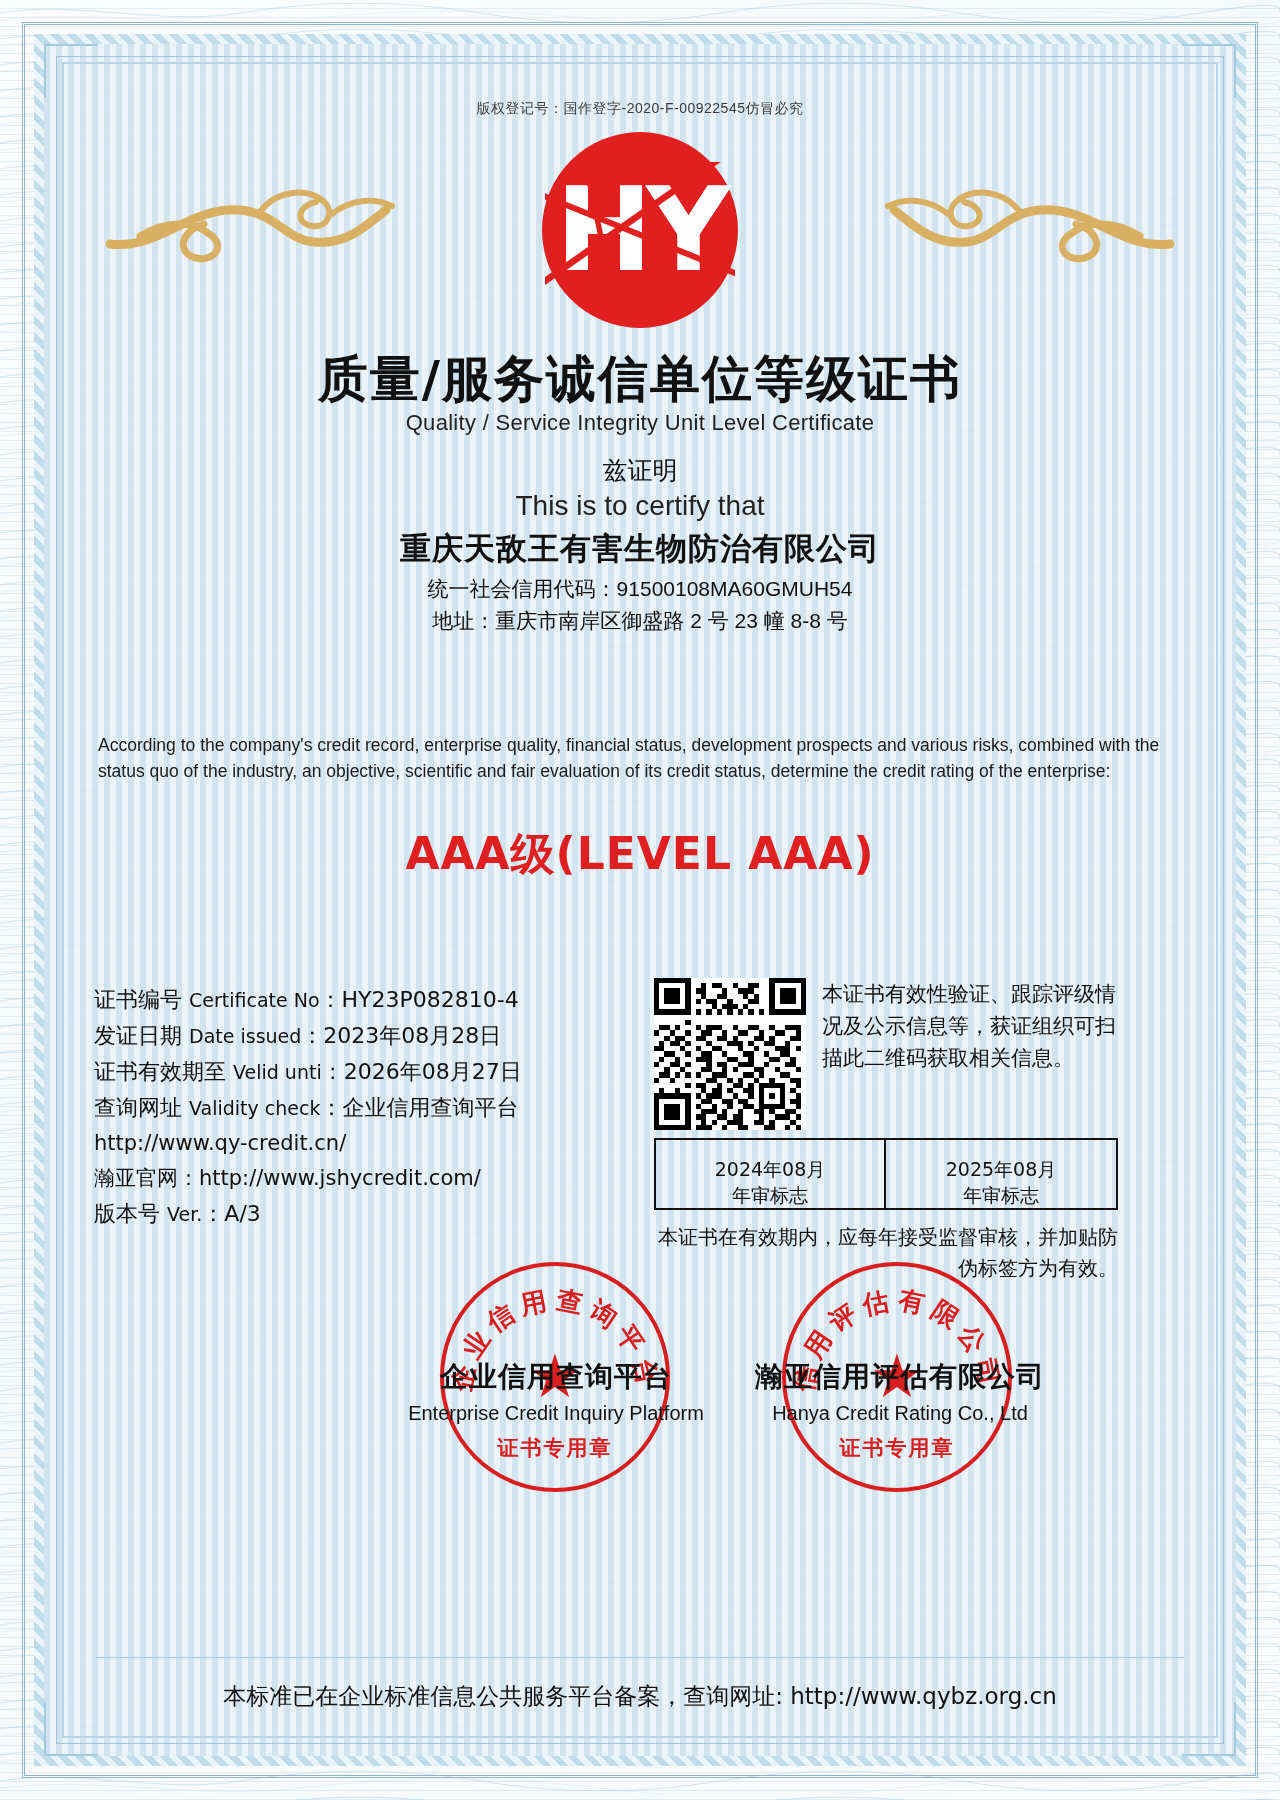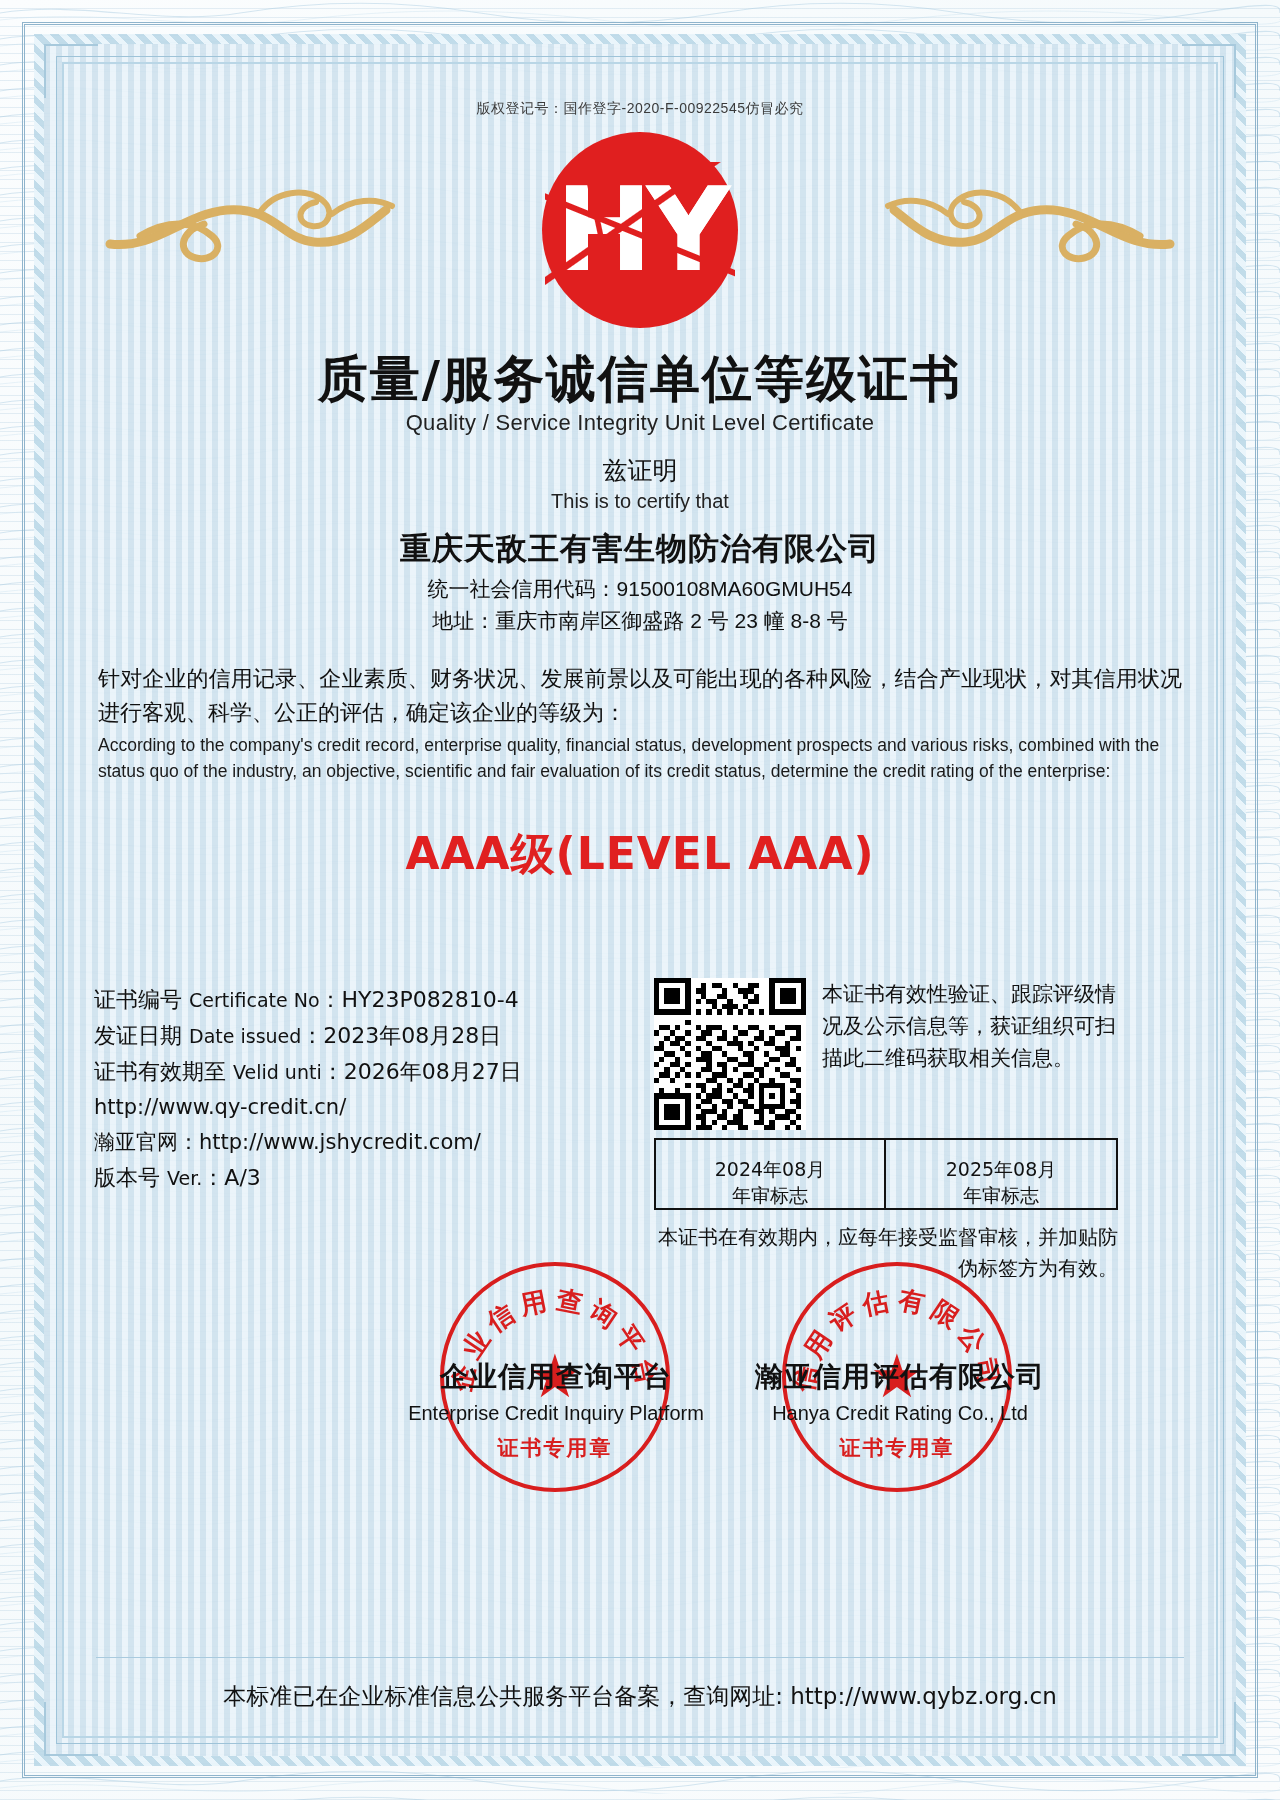--- a/index.html
+++ b/index.html
@@ -156,21 +156,21 @@
     top: 384px; left: 0; right: 0;
     text-align: center;
     font-size: 25px;
     color: #111;
     font-family: "DejaVu Sans", sans-serif;
   }
   .certify-en {
     position: absolute;
     top: 420px; left: 0; right: 0;
     text-align: center;
-    font-size: 20px;
+    font-size: 28px;
     color: #222;
   }
   .company {
     position: absolute;
     top: 458px; left: 0; right: 0;
     text-align: center;
     font-size: 31px;
     font-weight: 700;
     color: #111;
     letter-spacing: 1px;
@@ -421,37 +421,40 @@
     <div class="title-cn">质量/服务诚信单位等级证书</div>
     <div class="title-en">Quality / Service Integrity Unit Level Certificate</div>
 
     <div class="certify-cn">兹证明</div>
     <div class="certify-en">This is to certify that</div>
 
     <div class="company">重庆天敌王有害生物防治有限公司</div>
     <div class="credit-code">统一社会信用代码：91500108MA60GMUH54</div>
     <div class="address">地址：重庆市南岸区御盛路 2 号 23 幢 8-8 号</div>
 
-    <div class="body-cn">针对企业的信用记录、企业素质、财务状况、发展前景以及可能出现的各种风险，结合产业现状，对其信用状况进行客观、科学、公正的评估，确定该企业的等级为：</div>
     <div class="body-en">According to the company's credit record, enterprise quality, financial status, development prospects and various risks, combined with the status quo of the industry, an objective, scientific and fair evaluation of its credit status, determine the credit rating of the enterprise:</div>
 
     <div class="rating">AAA级(LEVEL AAA)</div>
 
     <div class="details">
       <div>
         <span>证书编号</span>
         <span class="lbl-en">Certificate No</span><span>：HY23P082810-4</span>
       </div>
       <div>
         <span>发证日期</span>
         <span class="lbl-en">Date issued</span><span>：2023年08月28日</span>
       </div>
       <div>
         <span>证书有效期至</span>
         <span class="lbl-en">Velid unti</span><span>：2026年08月27日</span>
+      </div>
+      <div>
+        <span>查询网址</span>
+        <span class="lbl-en">Validity check</span><span>：企业信用查询平台</span>
       </div>
       <div class="url">http://www.qy-credit.cn/</div>
       <div class="url">瀚亚官网：http://www.jshycredit.com/</div>
       <div>
         <span>版本号</span>
         <span class="lbl-en">Ver.</span><span>：A/3</span>
       </div>
     </div>
 
     <div class="qr">

